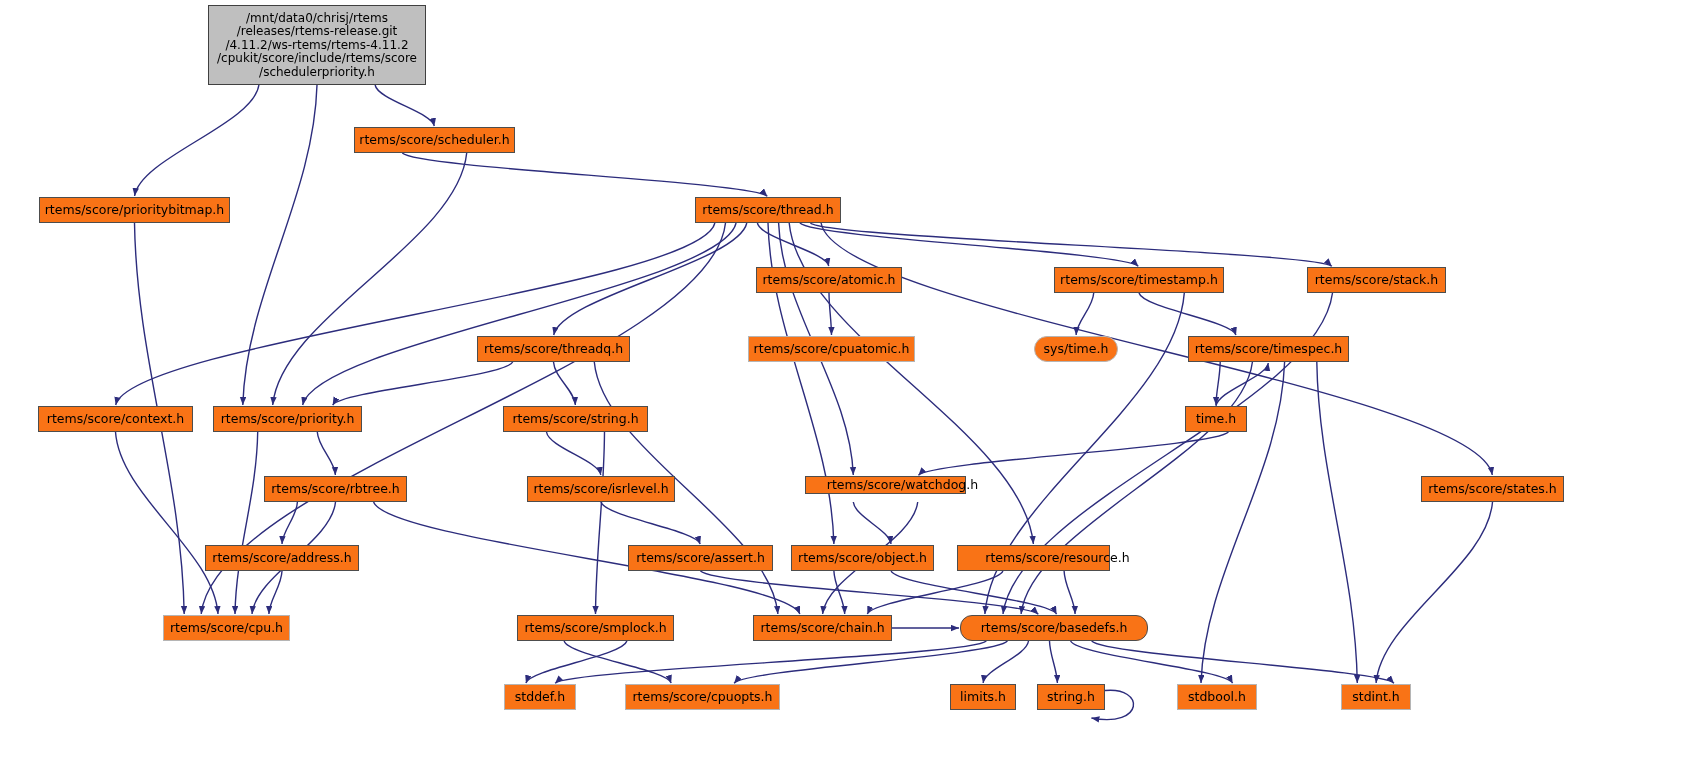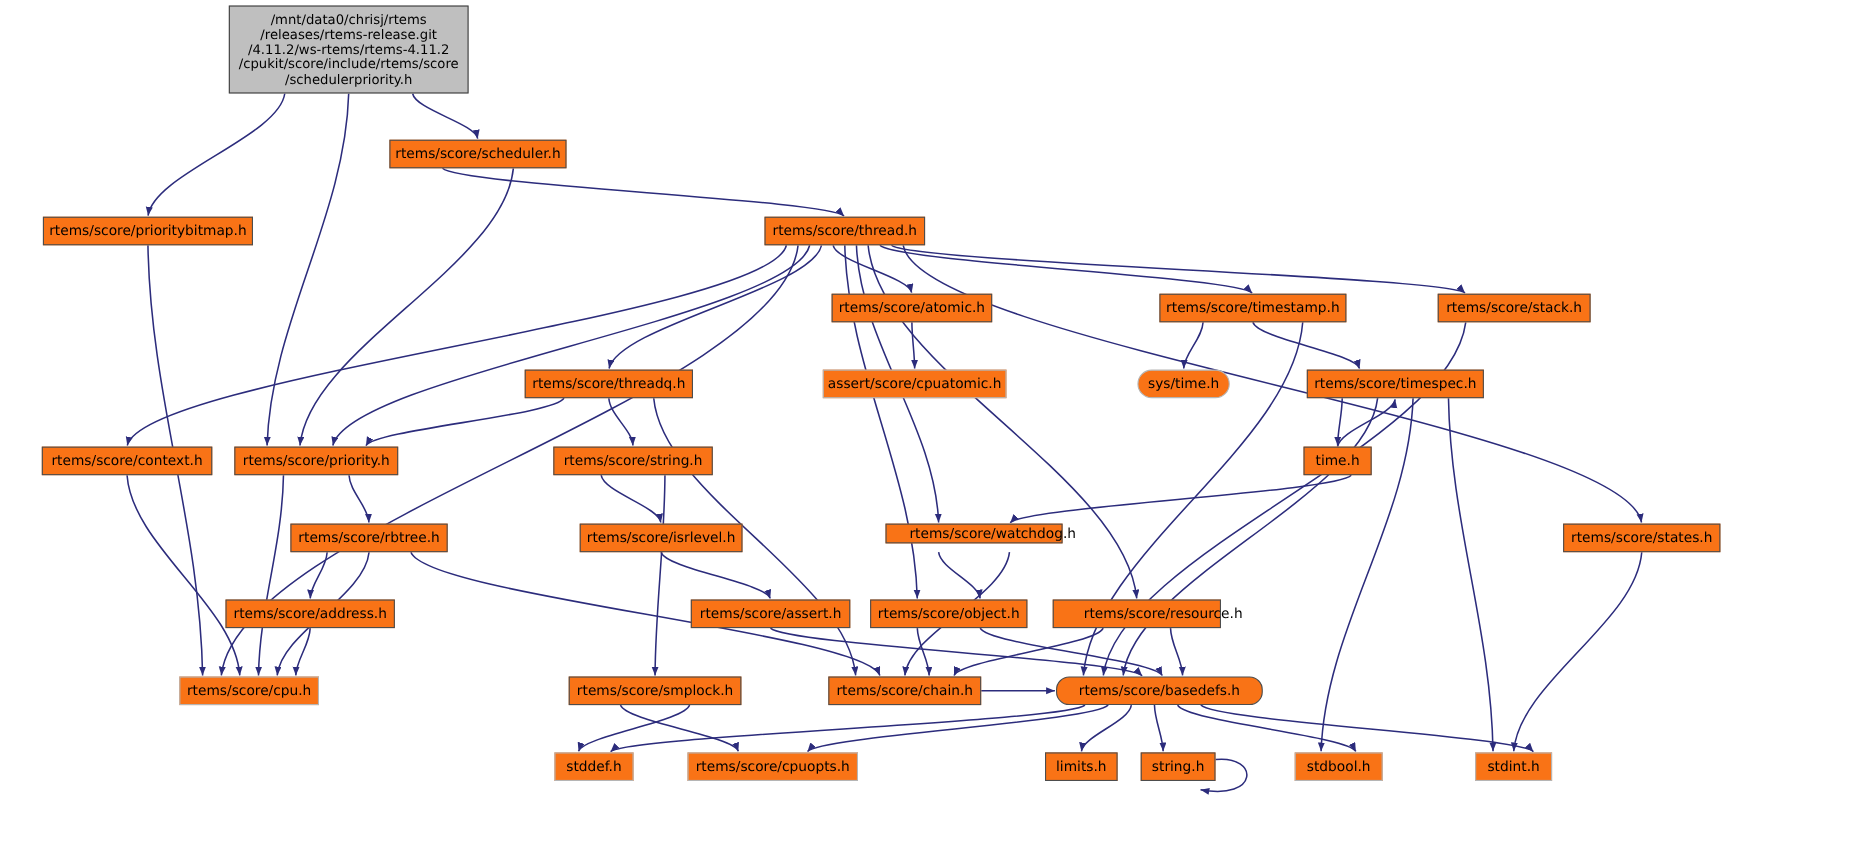--- a/index.html
+++ b/index.html
@@ -122,21 +122,21 @@
 /releases/rtems-release.git
 /4.11.2/ws-rtems/rtems-4.11.2
 /cpukit/score/include/rtems/score
 /schedulerpriority.h</div>
       <div class="node strong" style="left: 354px; top: 127px; width: 161px; height: 26px;">rtems/score/scheduler.h</div>
       <div class="node strong" style="left: 39px; top: 197px; width: 191px; height: 26px;">rtems/score/prioritybitmap.h</div>
       <div class="node strong" style="left: 695px; top: 197px; width: 146px; height: 26px;">rtems/score/thread.h</div>
       <div class="node strong" style="left: 756px; top: 267px; width: 146px; height: 26px;">rtems/score/atomic.h</div>
       <div class="node strong" style="left: 1054px; top: 267px; width: 170px; height: 26px;">rtems/score/timestamp.h</div>
       <div class="node strong" style="left: 1263px; top: 267px; width: 139px; height: 26px; margin-left: 44px;">rtems/score/stack.h</div>
-      <div class="node sys" style="left: 748px; top: 336px; width: 167px; height: 26px;">assert/score/cpuatomic.h</div>
+      <div class="node sys" style="left: 748px; top: 336px; width: 167px; height: 26px;">rtems/score/cpuatomic.h</div>
       <div class="node strong" style="left: 477px; top: 336px; width: 153px; height: 26px;">rtems/score/threadq.h</div>
       <div class="node sys" style="left: 1034px; top: 336px; width: 84px; height: 26px; border-radius: 13px;">sys/time.h</div>
       <div class="node strong" style="left: 1188px; top: 336px; width: 161px; height: 26px;">rtems/score/timespec.h</div>
       <div class="node strong" style="left: 38px; top: 406px; width: 155px; height: 26px;">rtems/score/context.h</div>
       <div class="node strong" style="left: 213px; top: 406px; width: 149px; height: 26px;">rtems/score/priority.h</div>
       <div class="node strong" style="left: 503px; top: 406px; width: 145px; height: 26px;">rtems/score/string.h</div>
       <div class="node strong" style="left: 1185px; top: 406px; width: 62px; height: 26px;">time.h</div>
       <div class="node strong" style="left: 264px; top: 476px; width: 143px; height: 26px;">rtems/score/rbtree.h</div>
       <div class="node strong" style="left: 527px; top: 476px; width: 148px; height: 26px;">rtems/score/isrlevel.h</div>
       <div class="node strong" style="left: 805px; top: 476px; width: 161px; height: 18px; padding-left: 34px;">rtems/score/watchdog.h</div>

